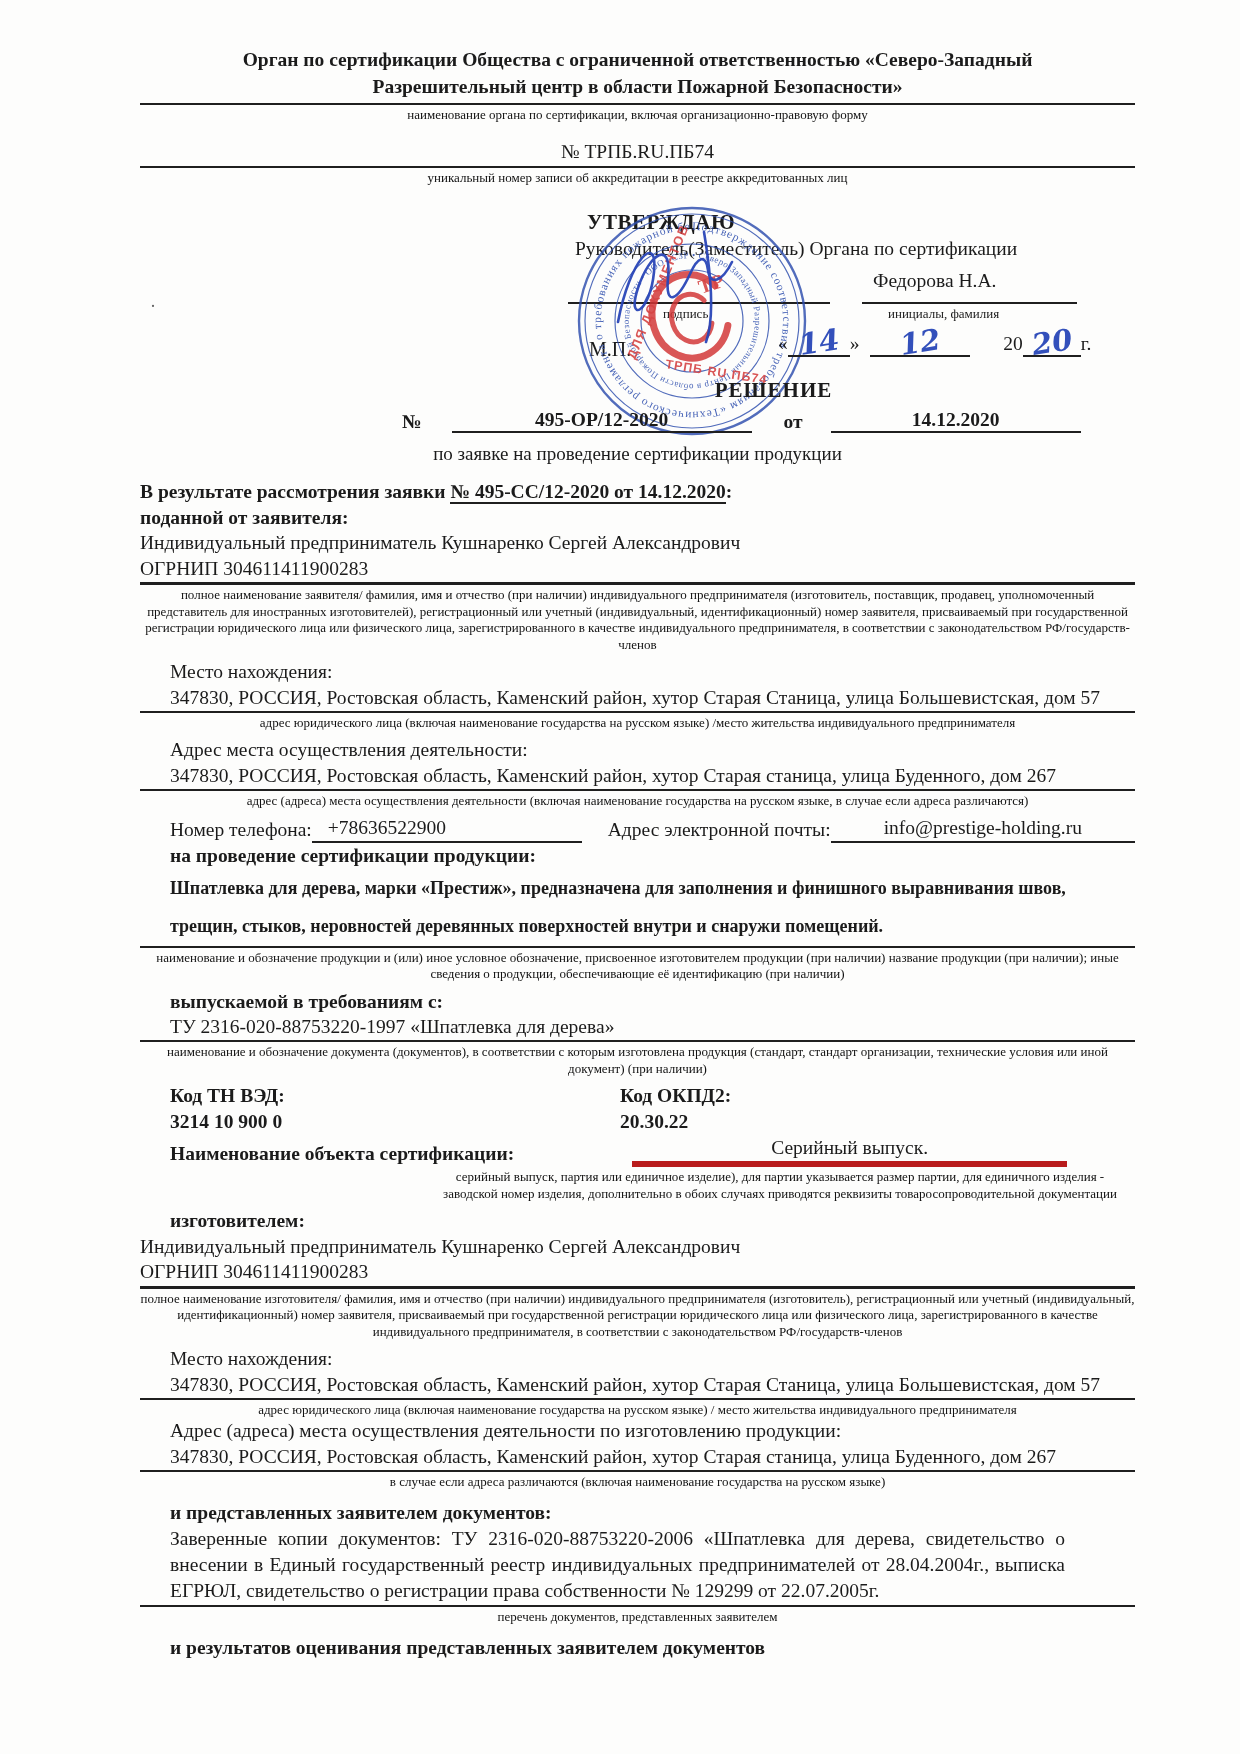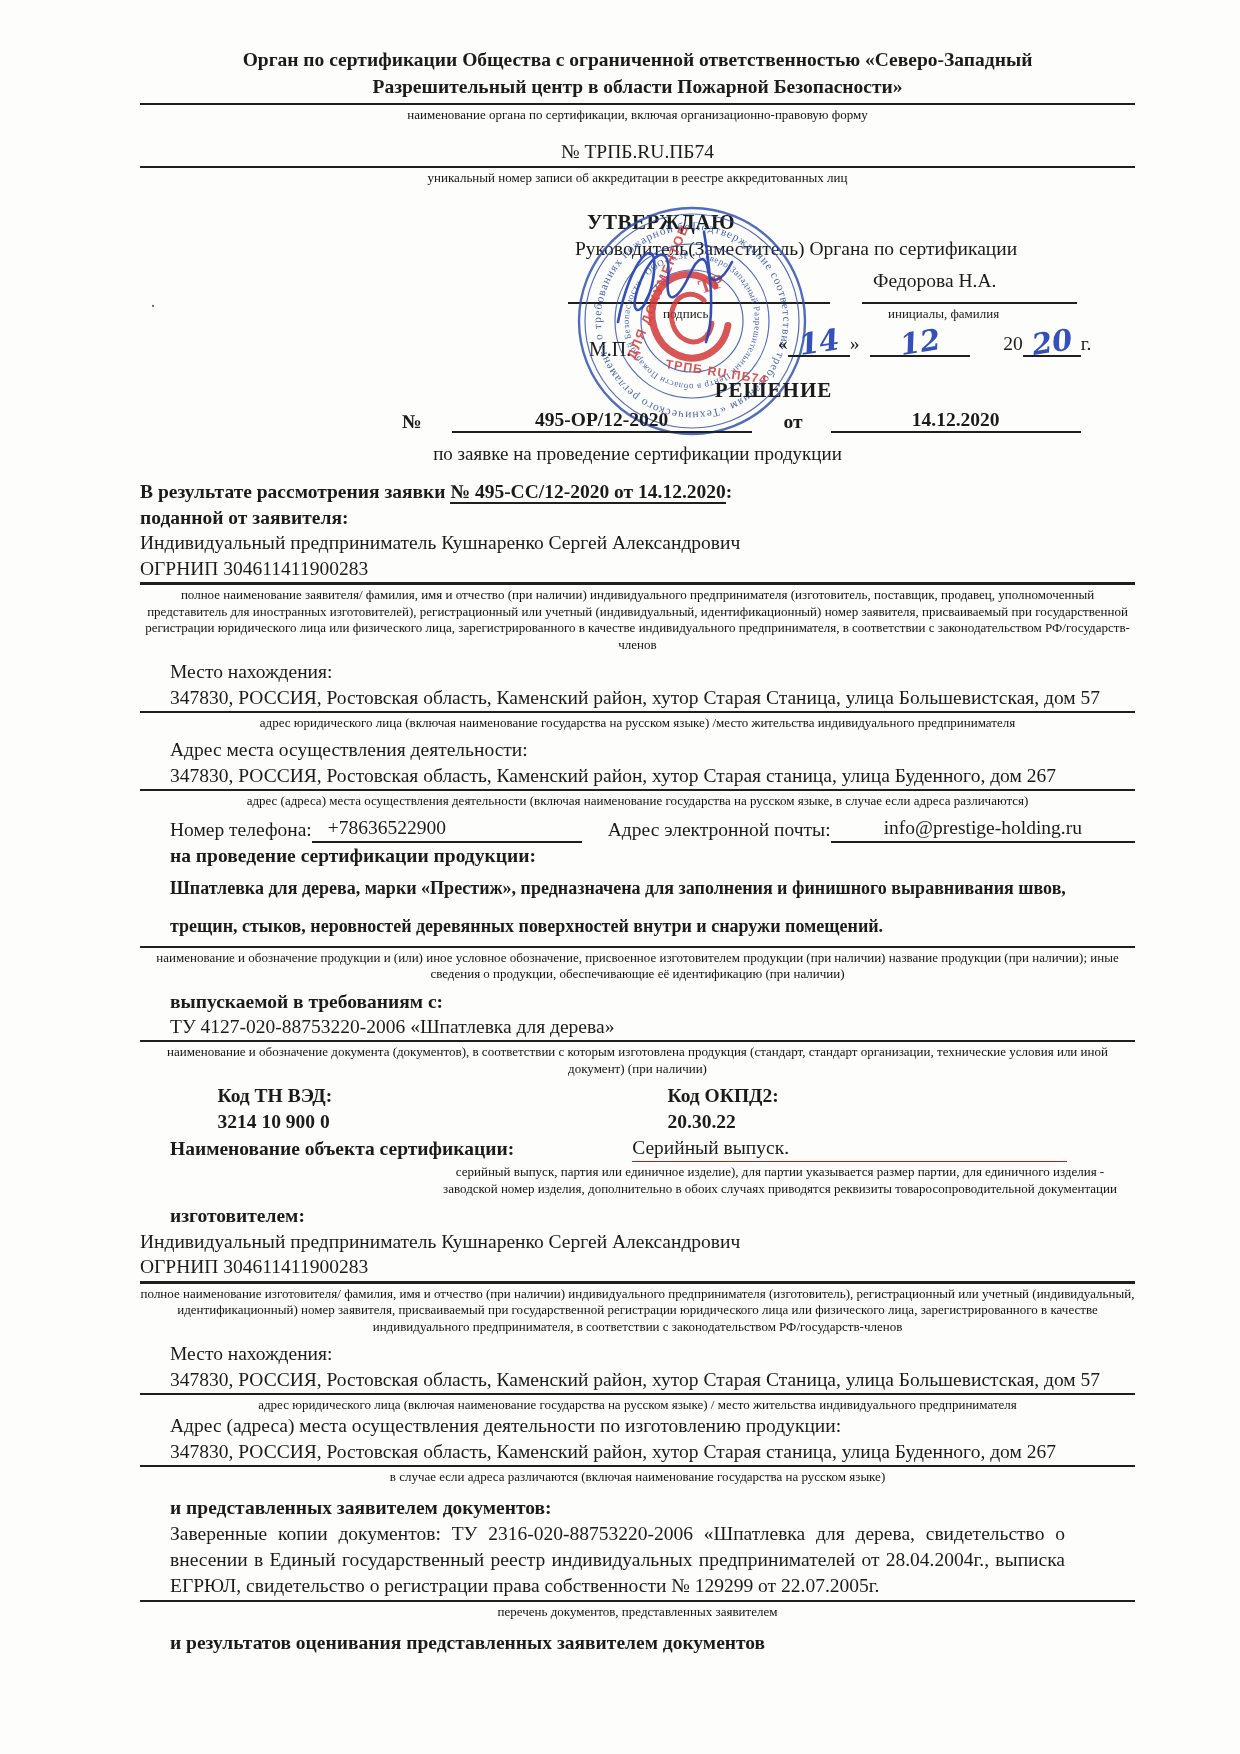--- a/index.html
+++ b/index.html
@@ -44,26 +44,26 @@
   .decision-row .blank { font-weight:bold; }
   .decision-subtitle { text-align:center; font-size:19px; margin-top:10px; }
   .gap6 { margin-top:6px; } .gap10 { margin-top:10px; } .gap26 { margin-top:14px; }
   .phone-row { display:flex; align-items:flex-end; font-size:19.5px; line-height:26px; padding-left:30px; }
   .phone-row .cell { border-bottom:2px solid #1f1f1f; }
   .phone-cell { flex:0 0 270px; padding-left:16px; }
   .email-label { margin-left:26px; white-space:nowrap; }
   .email-cell { flex:1 1 auto; text-align:center; }
   .value-block { font-size:18px; line-height:38px; padding:0 60px 1px 30px; border-bottom:2px solid #1f1f1f;font-weight:bold; }
   .docs-block { font-size:19.5px; line-height:26px; padding:0 70px 1px 30px; border-bottom:2px solid #1f1f1f; text-align:justify; }
-  .codes { display:flex; font-size:19.5px; line-height:26px; font-weight:bold;justify-content:center; }
+  .codes { display:flex; font-size:19.5px; line-height:26px; font-weight:bold; }
   .codes .col-l { width:480px; padding-left:30px; }
   .codes .col-r { width:420px; }
   .object-row { display:flex; align-items:flex-end; font-size:19.5px; line-height:26px; }
   .object-label { font-weight:bold; padding-left:30px; white-space:nowrap; }
-  .object-value { flex:1 1 auto; margin-left:118px; margin-right:68px; border-bottom:1px solid #b91c1c; }
+  .object-value { flex:1 1 auto; margin-left:118px; margin-right:68px; border-bottom:6px solid #b91c1c; text-align:center; }
   .object-caption { margin-left:300px; width:680px; }
   .scan-dot { position:absolute; left:150px; top:296px; color:#666; font-size:18px; }
 </style>
 </head>
 <body>
 
 <div class="page">
   <div class="scan-dot">·</div>
   <div class="content">
 
@@ -158,21 +158,21 @@
       <span class="cell phone-cell">+78636522900</span>
       <span class="email-label">Адрес электронной почты:</span>
       <span class="cell email-cell">info@prestige-holding.ru</span>
     </div>
 
     <div class="body-text bold ind">на проведение сертификации продукции:</div>
     <div class="value-block">Шпатлевка для дерева, марки «Престиж», предназначена для заполнения и финишного выравнивания швов, трещин, стыков, неровностей деревянных поверхностей внутри и снаружи помещений.</div>
     <div class="caption">наименование и обозначение продукции и (или) иное условное обозначение, присвоенное изготовителем продукции (при наличии) название продукции (при наличии); иные сведения о продукции, обеспечивающие её идентификацию (при наличии)</div>
 
     <div class="body-text bold ind gap6">выпускаемой в требованиям с:</div>
-    <div class="value-line">ТУ 4127-020-88753220-2006 «Шпатлевка для дерева»</div>
+    <div class="value-line">ТУ 2316-020-88753220-1997 «Шпатлевка для дерева»</div>
     <div class="caption">наименование и обозначение документа (документов), в соответствии с которым изготовлена продукция (стандарт, стандарт организации, технические условия или иной документ) (при наличии)</div>
 
     <div class="codes gap6">
       <span class="col-l">Код ТН ВЭД:</span>
       <span class="col-r">Код ОКПД2:</span>
     </div>
     <div class="codes">
       <span class="col-l">3214 10 900 0</span>
       <span class="col-r">20.30.22</span>
     </div>

